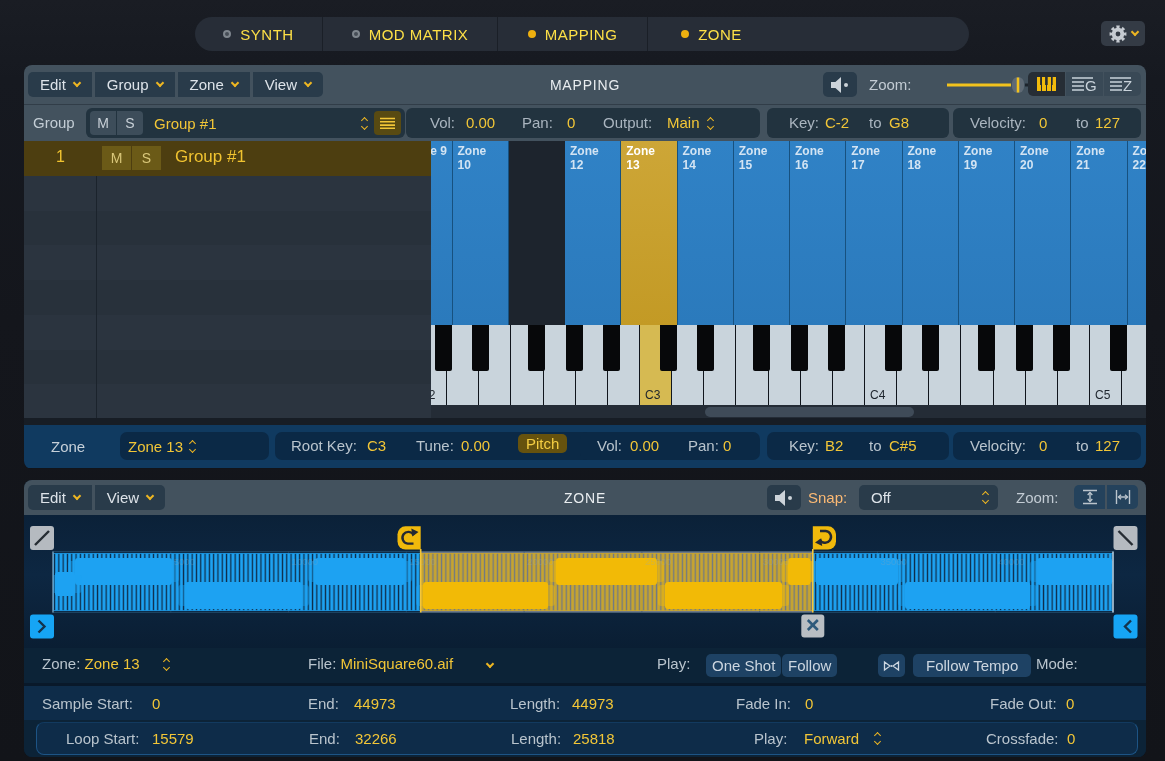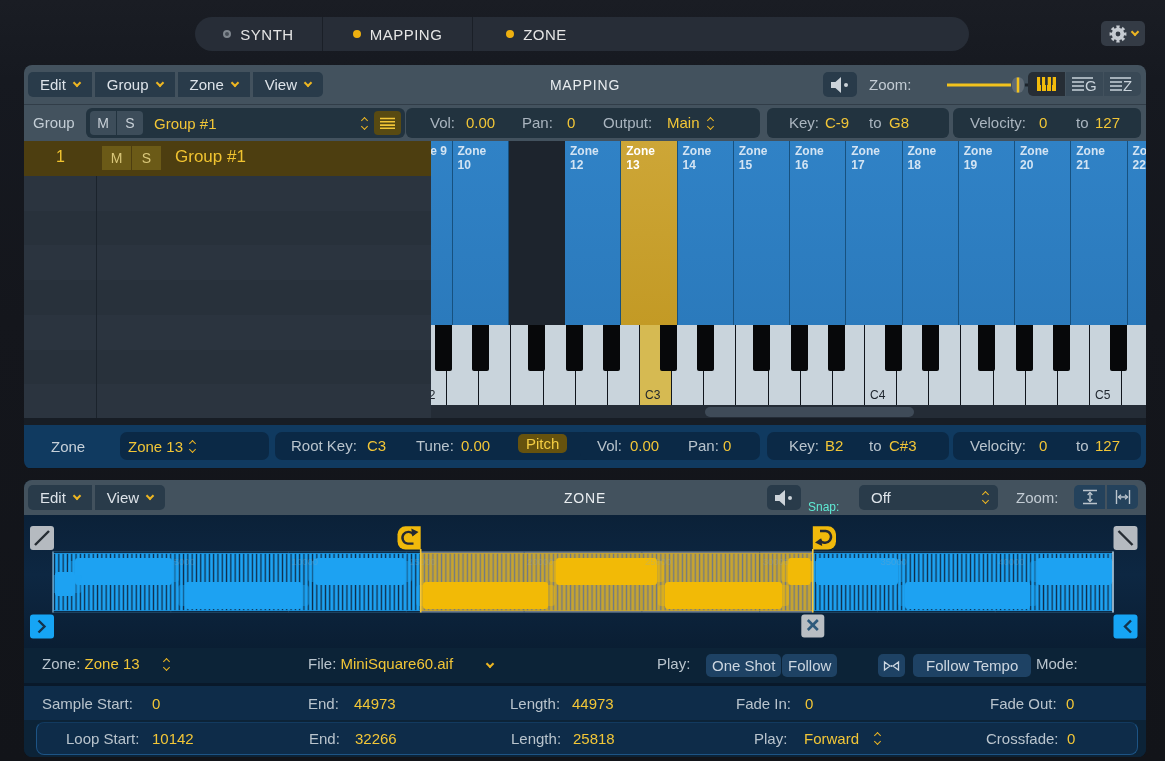--- a/index.html
+++ b/index.html
@@ -1,18 +1,18 @@
 <!DOCTYPE html>
 <html><head><meta charset="utf-8"><style>
 *{margin:0;padding:0;box-sizing:border-box}
 html,body{width:1165px;height:761px;overflow:hidden;background:linear-gradient(180deg,#1a1d24 0px,#161920 80px,#14161c 320px,#121419 761px);font-family:"Liberation Sans",sans-serif;-webkit-font-smoothing:antialiased}
 .abs{position:absolute}
 body{position:relative}
 
-.tabs{position:absolute;left:195px;top:17px;width:774px;height:34px;background:#272d37;border-radius:17px;display:flex;align-items:center;color:#e5e5e5;font-size:15px}
+.tabs{position:absolute;left:195px;top:17px;width:774px;height:34px;background:#272d37;border-radius:17px;display:flex;align-items:center;color:#fde047;font-size:15px}
 .tab{display:flex;align-items:center;justify-content:center;height:100%;gap:9px;letter-spacing:.5px}
 .tab+.tab{border-left:1px solid #1a1f27}
 .dot{width:8px;height:8px;border-radius:50%;background:#454c55;border:2px solid #7f868e}
 .dot.on{background:#eeb010;border-color:#eeb010}
 .gear{position:absolute;left:1101px;top:21px;width:44px;height:25px;background:#343b45;border-radius:5px;display:flex;align-items:center;justify-content:center;gap:5px}
 
 .chv{display:inline-block;width:6px;height:6px;border-right:2px solid #edb622;border-bottom:2px solid #edb622;transform:rotate(45deg);margin-bottom:3px}
 .ud{display:inline-flex;flex-direction:column;align-items:center;gap:1px}
 .ud i{display:block;width:5px;height:5px;border-right:1.8px solid #edb622;border-bottom:1.8px solid #edb622}
 .ud i.u{transform:rotate(-135deg)}
@@ -63,20 +63,21 @@
 .rowB{position:relative;height:34px;background:#0e2c49;color:#b9c4cd;font-size:15px}
 .rowC{position:relative;height:37px;background:#0c2337}
 .rowCbar{position:absolute;left:12px;top:2px;width:1102px;height:33px;background:#0e2c49;border-radius:8px;border:1.5px solid #1d5485;border-top-color:#123a5f;color:#b9c4cd;font-size:15px}
 .pbtn{position:absolute;height:23px;background:#1e4264;border-radius:5px;color:#ccd6e0;display:flex;align-items:center;padding:0 6px;font-size:15px}
 .lbl{position:absolute;white-space:nowrap}
 </style></head>
 <body>
 
 <div class="tabs">
   <div class="tab" style="width:127px"><span class="dot"></span>SYNTH</div>
+  <div class="tab" style="width:175px"><span class="dot"></span>MOD MATRIX</div>
   <div class="tab" style="width:150px"><span class="dot on"></span>MAPPING</div>
   <div class="tab" style="width:128px"><span class="dot on"></span>ZONE</div>
 </div>
 <div class="gear">
   <svg width="18" height="18" viewBox="0 0 18 18">
       <path d="M7.16 0.60 L10.84 0.60 L10.35 2.85 L12.40 3.69 L13.64 1.76 L16.24 4.36 L14.31 5.60 L15.15 7.65 L17.40 7.16 L17.40 10.84 L15.15 10.35 L14.31 12.40 L16.24 13.64 L13.64 16.24 L12.40 14.31 L10.35 15.15 L10.84 17.40 L7.16 17.40 L7.65 15.15 L5.60 14.31 L4.36 16.24 L1.76 13.64 L3.69 12.40 L2.85 10.35 L0.60 10.84 L0.60 7.16 L2.85 7.65 L3.69 5.60 L1.76 4.36 L4.36 1.76 L5.60 3.69 L7.65 2.85 Z M9 11.4 a2.4 2.4 0 1 1 0-4.8 a2.4 2.4 0 1 1 0 4.8 Z" fill="#c6cbd1" fill-rule="evenodd"></path>
     </svg>
   <span class="chv"></span>
 </div>
 
@@ -172,21 +173,21 @@
         <span class="lbl yv" style="left:161px">0</span>
       <span class="lbl" style="left:197px">Output:</span>
         <span class="lbl yv" style="left:261px">Main</span>
       <span class="ud" style="position:absolute;left:302px">
           <i class="u"></i>
           <i class="d"></i>
         </span>
     </div>
     <div class="fld" style="left:743px;width:182px">
       <span class="lbl" style="left:22px">Key:</span>
-        <span class="lbl yv" style="left:58px">C-9</span>
+        <span class="lbl yv" style="left:58px">C-2</span>
       <span class="lbl" style="left:102px">to</span>
         <span class="lbl yv" style="left:122px">G8</span>
     </div>
     <div class="fld" style="left:929px;width:188px">
       <span class="lbl" style="left:17px">Velocity:</span>
         <span class="lbl yv" style="left:86px">0</span>
       <span class="lbl" style="left:123px">to</span>
         <span class="lbl yv" style="left:142px">127</span>
     </div>
   </div>
@@ -295,21 +296,21 @@
     <div class="zfld" style="left:556px;width:180px">
         <span class="lbl" style="left:17px">Vol:</span>
         <span class="lbl yv" style="left:50px">0.00</span>
         <span class="lbl" style="left:108px">Pan:</span>
         <span class="lbl yv" style="left:143px">0</span>
       </div>
     <div class="zfld" style="left:743px;width:182px">
         <span class="lbl" style="left:22px">Key:</span>
         <span class="lbl yv" style="left:58px">B2</span>
         <span class="lbl" style="left:102px">to</span>
-        <span class="lbl yv" style="left:122px">C#3</span>
+        <span class="lbl yv" style="left:122px">C#5</span>
       </div>
     <div class="zfld" style="left:929px;width:188px">
         <span class="lbl" style="left:17px">Velocity:</span>
         <span class="lbl yv" style="left:86px">0</span>
         <span class="lbl" style="left:123px">to</span>
         <span class="lbl yv" style="left:142px">127</span>
       </div>
   </div>
 </div>
 
@@ -319,21 +320,21 @@
       <div class="mbtn" style="border-radius:5px 0 0 5px">Edit <span class="chv"></span></div>
       <div class="mbtn" style="border-radius:0 5px 5px 0">View <span class="chv"></span></div>
     </div>
     <div class="mtitle">ZONE</div>
     <div class="mbtn" style="position:absolute;left:743px;width:34px;padding:0;border-radius:5px;justify-content:center">
       <svg width="21" height="18" viewBox="0 0 21 18">
           <path d="M1 6 h4.4 l5.6-5 v16 l-5.6-5 h-4.4 z" fill="#ccd3d9"></path>
           <circle cx="16" cy="9" r="2" fill="#ccd3d9"></circle>
         </svg>
     </div>
-    <div class="lbl" style="left:784px;top:20px;color:#5eead4;font-size:12px">Snap:</div>
+    <div class="lbl" style="left:784px;top:9px;color:#fdba74;font-size:15px">Snap:</div>
     <div class="mbtn" style="position:absolute;left:835px;width:139px;border-radius:5px">Off<span class="ud" style="position:absolute;right:10px">
           <i class="u"></i>
           <i class="d"></i>
         </span></div>
     <div class="lbl" style="left:992px;top:9px;color:#c3ccd4;font-size:15px">Zoom:</div>
     <div style="position:absolute;left:1050px;top:5px;display:flex;gap:2px">
       <div style="width:31px;height:24px;background:#24425c;border-radius:5px 0 0 5px;display:flex;align-items:center;justify-content:center">
         <svg width="16" height="16" viewBox="0 0 16 16" fill="none" stroke="#bac4cc" stroke-width="1.4">
             <line x1="1" y1="1.5" x2="15" y2="1.5"></line>
             <line x1="1" y1="14.5" x2="15" y2="14.5"></line>
@@ -533,21 +534,21 @@
     <div class="lbl" style="left:486px;top:9px">Length:</div>
       <div class="lbl yv" style="left:548px;top:9px">44973</div>
     <div class="lbl" style="left:712px;top:9px">Fade In:</div>
       <div class="lbl yv" style="left:781px;top:9px">0</div>
     <div class="lbl" style="left:966px;top:9px">Fade Out:</div>
       <div class="lbl yv" style="left:1042px;top:9px">0</div>
   </div>
   <div class="rowC">
     <div class="rowCbar">
       <div class="lbl" style="left:29px;top:7px">Loop Start:</div>
-        <div class="lbl yv" style="left:115px;top:7px">10142</div>
+        <div class="lbl yv" style="left:115px;top:7px">15579</div>
       <div class="lbl" style="left:272px;top:7px">End:</div>
         <div class="lbl yv" style="left:318px;top:7px">32266</div>
       <div class="lbl" style="left:474px;top:7px">Length:</div>
         <div class="lbl yv" style="left:536px;top:7px">25818</div>
       <div class="lbl" style="left:717px;top:7px">Play:</div>
         <div class="lbl yv" style="left:767px;top:7px">Forward</div>
       <span class="ud" style="position:absolute;left:838px;top:10px">
           <i class="u"></i>
           <i class="d"></i>
         </span>

